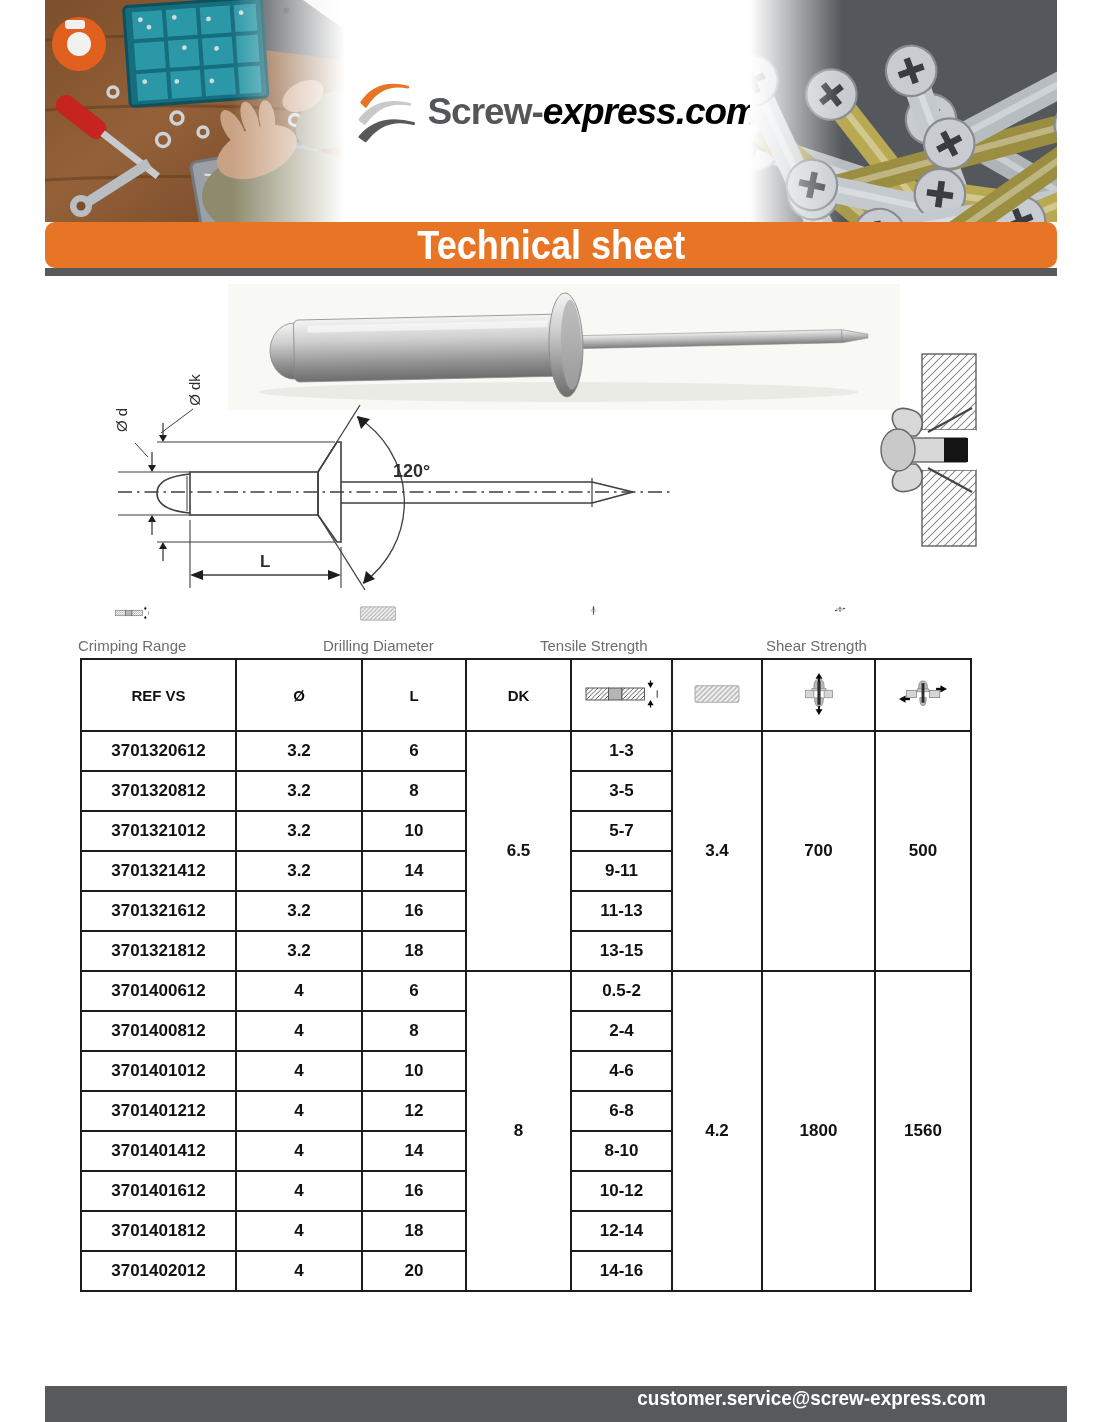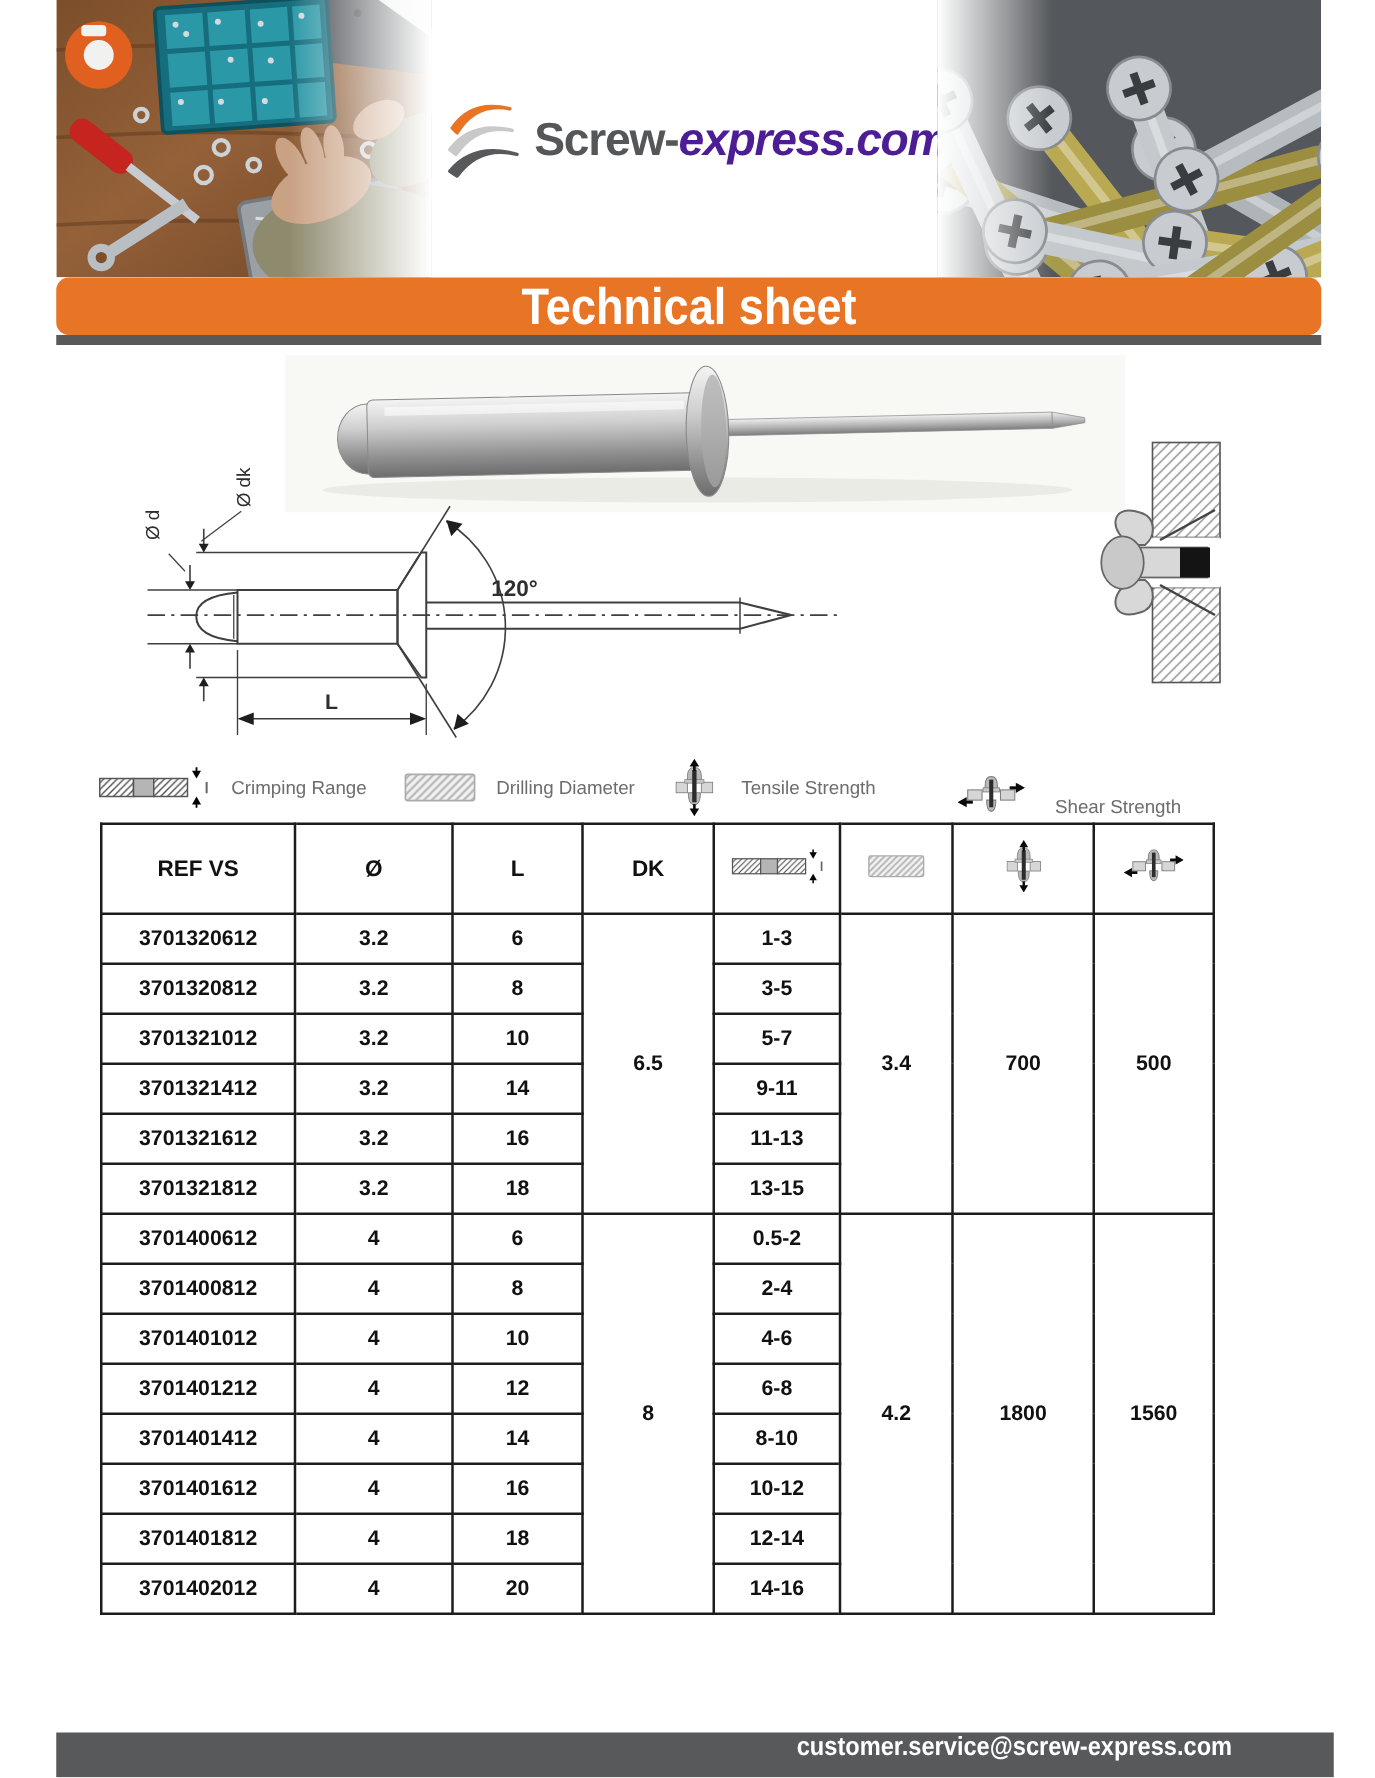--- a/index.html
+++ b/index.html
@@ -12,46 +12,46 @@
   .photo-right{left:750px;width:307px;}
   .photo svg{display:block;}
   .photo-left::after{content:"";position:absolute;inset:0;
      background:linear-gradient(to right,rgba(255,255,255,0) 62%,#ffffff 100%);}
   .photo-right::before{content:"";position:absolute;inset:0;
      background:linear-gradient(to left,rgba(255,255,255,0) 70%,#ffffff 100%);}
 
   .logo{position:absolute;left:358px;top:72px;width:400px;height:80px;display:flex;align-items:center;gap:10px;}
   .logo-text{font-size:37px;font-weight:bold;letter-spacing:-1px;white-space:nowrap;}
   .logo-dark{color:#55565a;}
-  .logo-orange{color:#4c1d95;font-style:italic;margin-top:40px;}
+  .logo-orange{color:#000000;font-style:italic;margin-top:40px;}
 
   .banner{position:absolute;left:45px;top:222px;width:1012px;height:46px;background:#e87425;
           display:flex;align-items:center;justify-content:center;border-radius:10px;}
   .banner-text{color:#ffffff;font-size:41px;font-weight:bold;display:inline-block;
                transform:scaleX(.88);letter-spacing:0px;}
   .gray-strip{position:absolute;left:45px;top:268px;width:1012px;height:8px;background:#58595b;}
 
   
   .rivet-photo{position:absolute;left:228px;top:284px;width:672px;height:126px;}
   .tech-drawing{position:absolute;left:95px;top:345px;width:600px;height:250px;}
   .cross-section{position:absolute;left:860px;top:350px;width:140px;height:200px;}
 
   
-  .legend-item{position:absolute;top:606px;height:48px;display:flex;align-items:center;}
+  .legend-item{position:absolute;top:606px;height:48px;display:flex;align-items:center;flex-direction:column;}
   .legend-label{font-size:15px;color:#6d6d6d;white-space:nowrap;}
   .li-1{left:78px;gap:17px;}  .li-2{left:323px;gap:16px;}
   .li-3{left:540px;gap:22px;} .li-4{left:766px;gap:24px;align-items:flex-end;}
 
   
   table.spec{position:absolute;left:80px;top:658px;width:890px;border-collapse:collapse;table-layout:fixed;}
   table.spec th,table.spec td{border:2px solid #1c1c1c;text-align:center;vertical-align:middle;
        font-weight:bold;color:#111;padding:0;}
   table.spec thead tr{height:72px;}
   table.spec tbody tr{height:40px;}
-  table.spec th{font-size:18px;}
+  table.spec th{font-size:15px;}
   table.spec td{font-size:17px;}
 
   
   .footer-bar{position:absolute;left:45px;top:1386px;width:1022px;height:36px;background:#58595b;
       display:flex;align-items:flex-start;justify-content:flex-end;padding-right:62px;box-sizing:border-box;}
   .footer-text{color:#ffffff;font-size:21px;font-weight:bold;display:inline-block;transform:scaleX(.9);}
 
   .hidden-defs{position:absolute;width:0;height:0;overflow:hidden;}
 </style>
 </head>

